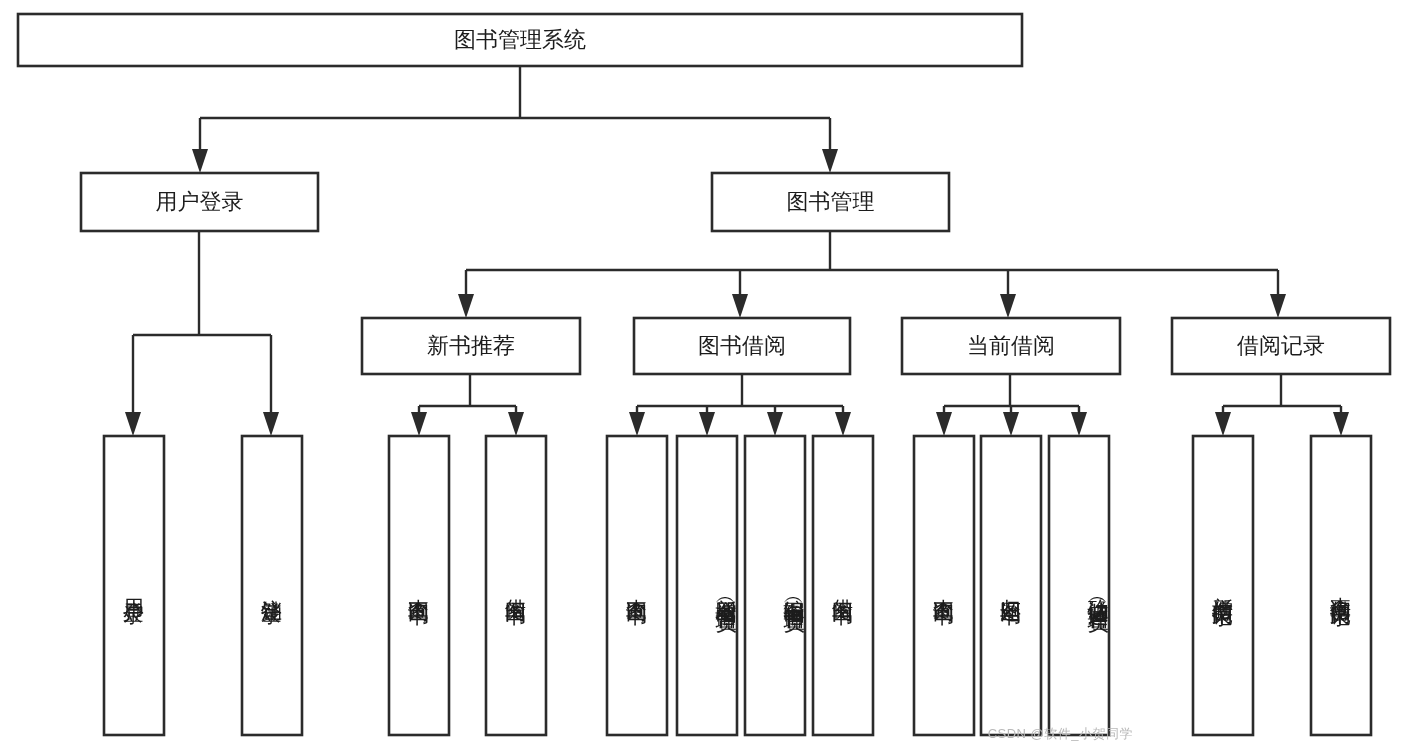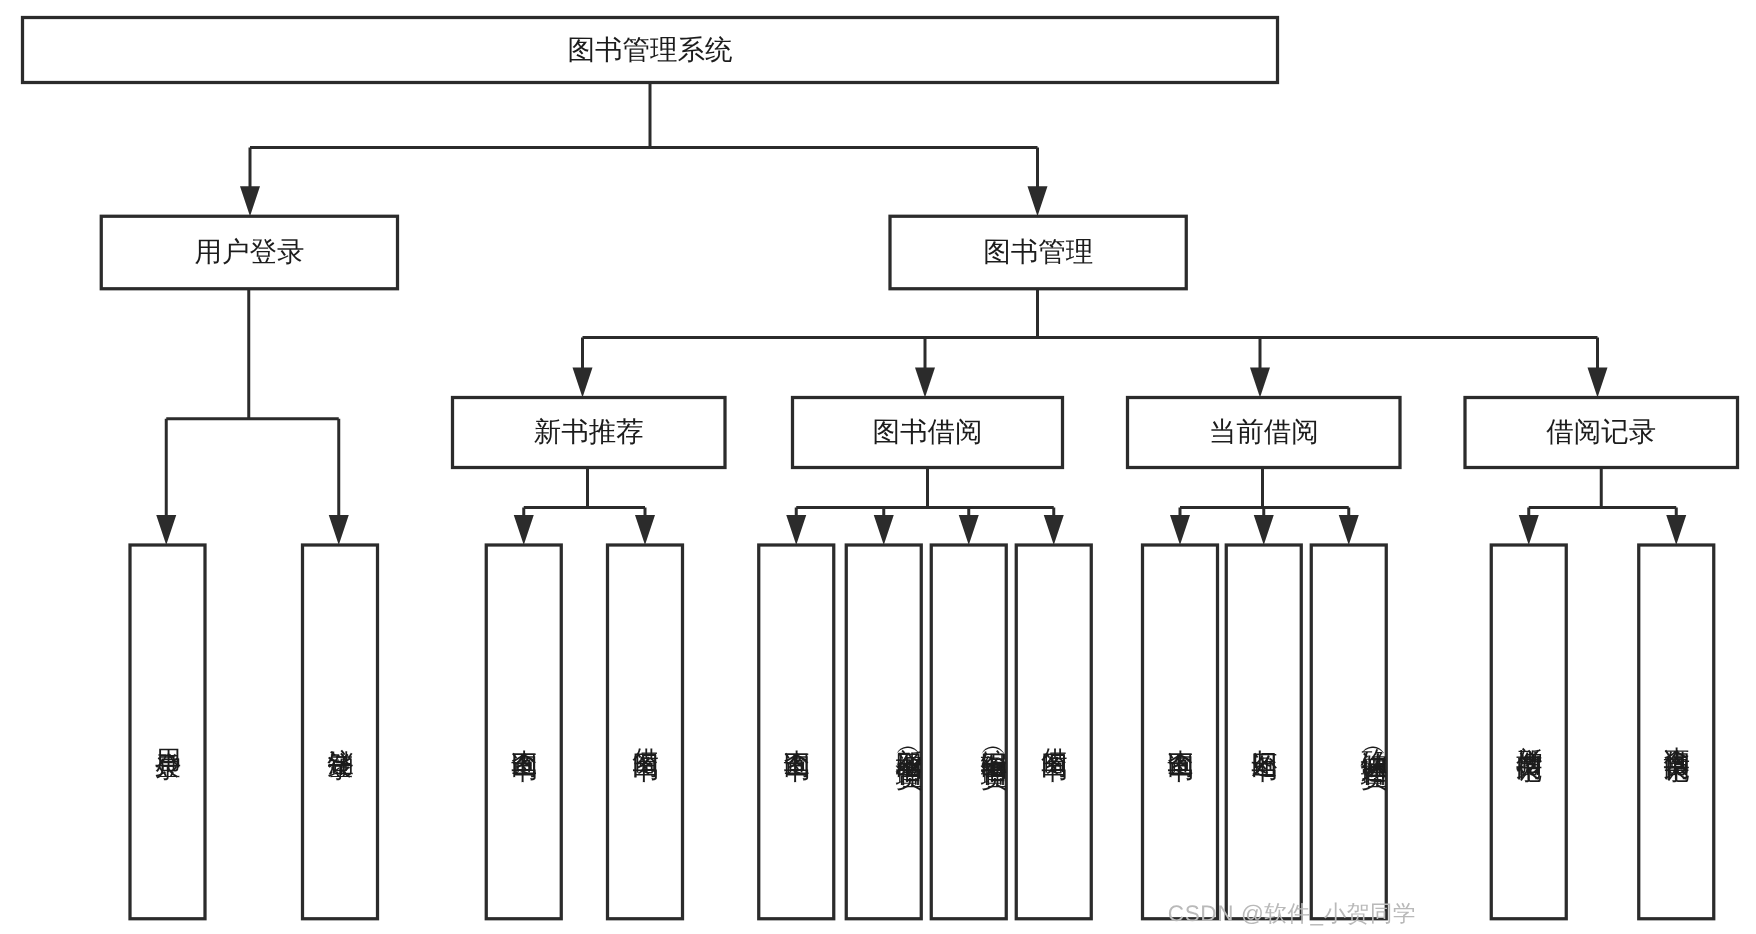--- a/index.html
+++ b/index.html
@@ -61,21 +61,21 @@
     white-space: nowrap;
     display: flex;
     align-items: center;
     justify-content: center;
   }
   .watermark {
     position: absolute;
     right: 8px;
     bottom: 4px;
     font-family: "Liberation Sans", "DejaVu Sans", sans-serif;
-    font-size: 18px;
+    font-size: 13px;
     color: #b9b9b9;
     letter-spacing: 0.5px;
     white-space: nowrap;
   }
 </style>
 </head>
 <body>
 
 <div id="diagram-root">
 

